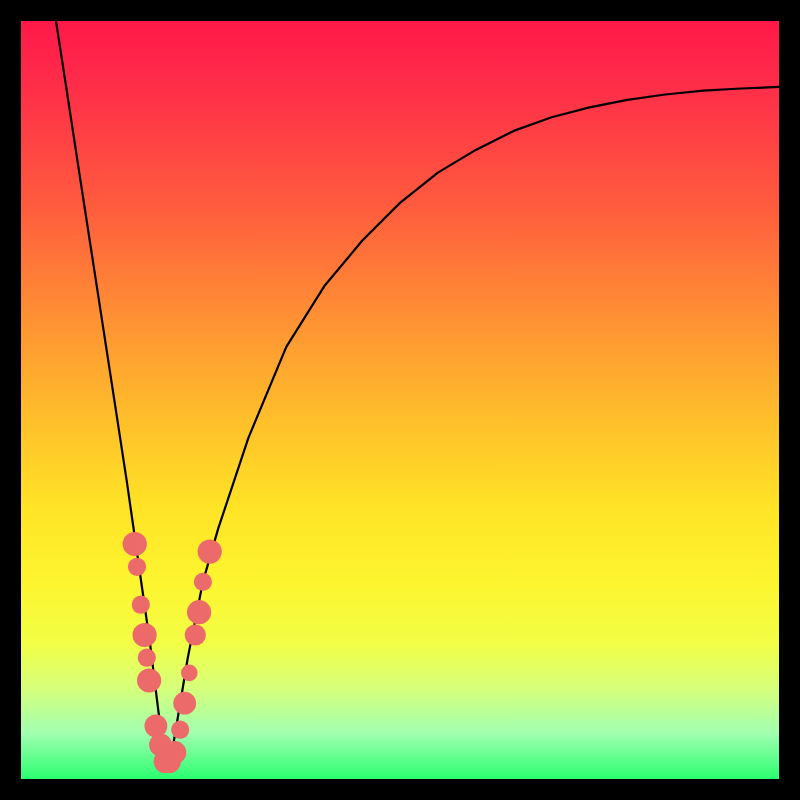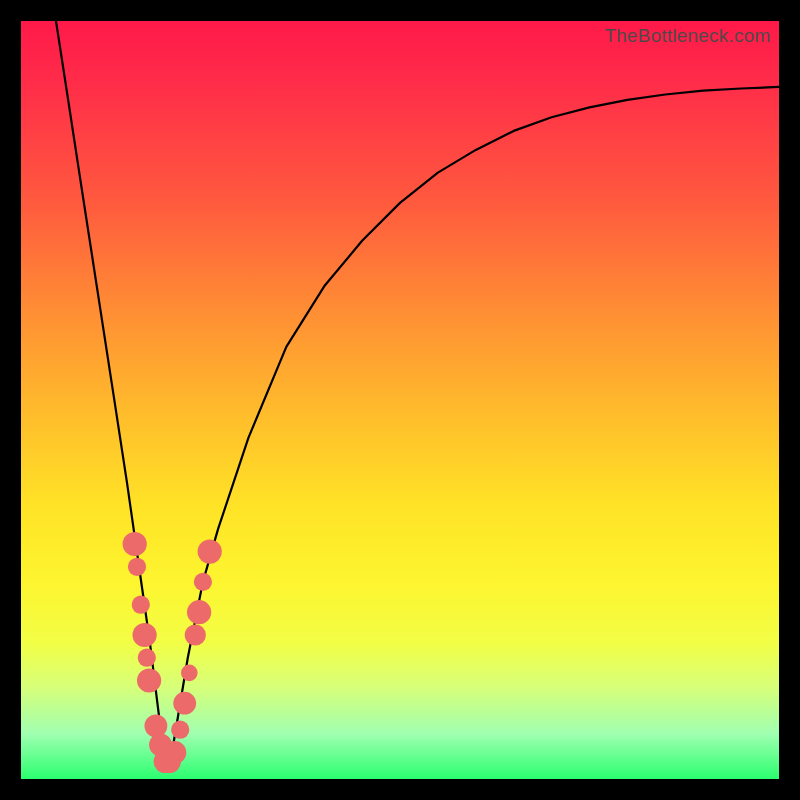--- a/index.html
+++ b/index.html
@@ -49,21 +49,20 @@
     top: 0;
     width: 758px;
     height: 758px;
     pointer-events: none;
   }
 </style>
 </head>
 <body>
 
 <div class="frame">
-  <div class="watermark">TheBottleneck.com</div>
   <svg class="curve-layer" viewBox="0 0 758 758">
     <path id="curve-path" d="M0.0 -227.4 L15.2 -128.9 L30.3 -30.3 L45.5 68.2 L60.6 166.8 L75.8 265.3 L91.0 363.8 L106.1 462.4 L113.7 515.4 L121.3 568.5 L128.9 621.6 L136.4 682.2 L144.0 742.8 L151.6 727.7 L159.2 682.2 L166.8 636.7 L181.9 560.9 L197.1 507.9 L227.4 416.9 L265.3 325.9 L303.2 265.3 L341.1 219.8 L379.0 181.9 L416.9 151.6 L454.8 128.9 L492.7 109.9 L530.6 96.3 L568.5 86.4 L606.4 78.8 L644.3 73.5 L682.2 69.7 L720.1 67.5 L758.0 65.9" fill="none" stroke="#000" stroke-width="2.2" stroke-linecap="round" stroke-linejoin="round"></path>
     <g id="marker-group" fill="#ec6a6a" stroke="none">
         <circle cx="113.7" cy="523.0" r="12.1"></circle>
         <circle cx="116.0" cy="545.8" r="9.1"></circle>
         <circle cx="119.8" cy="583.7" r="9.1"></circle>
         <circle cx="123.6" cy="614.0" r="12.1"></circle>
         <circle cx="125.8" cy="636.7" r="9.1"></circle>
         <circle cx="128.1" cy="659.5" r="12.1"></circle>
         <circle cx="134.9" cy="704.9" r="11.4"></circle>

